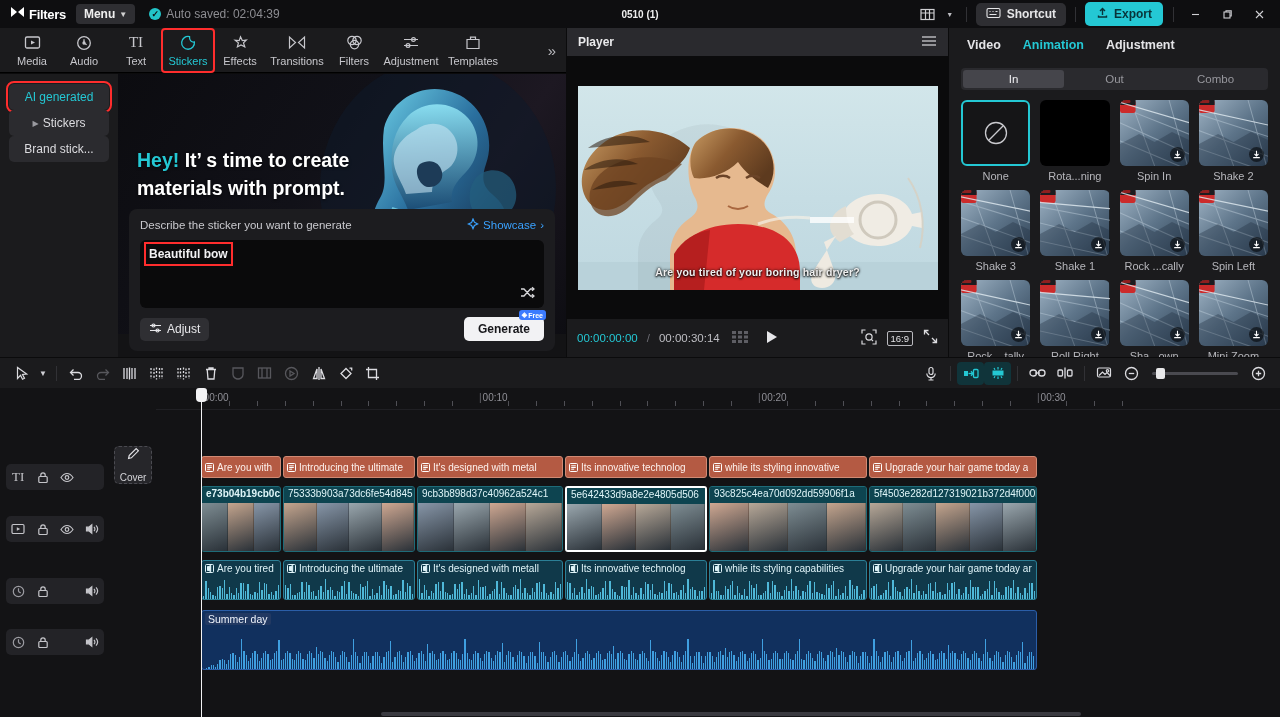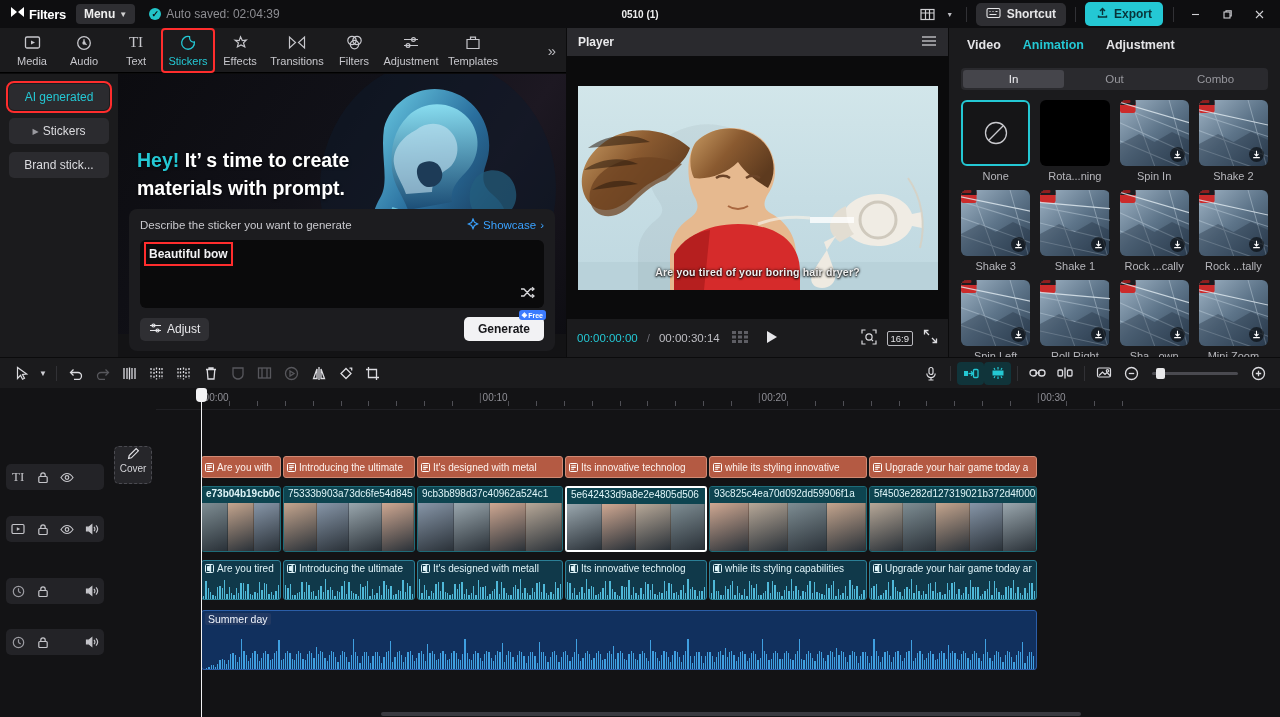--- a/index.html
+++ b/index.html
@@ -44,21 +44,21 @@
          color:#c7c7cc; cursor:pointer; border-radius:4px; position:relative;}
   .tab .ticon { height:19px; display:flex; align-items:center; justify-content:center; }
   .tab .tlabel { font-size:11px; white-space:nowrap; }
   .tab.active { color:#24c8d4; }
   .tab.boxed { outline:2px solid #ff2d2d; outline-offset:-1px; border-radius:3px; }
   .tab.wide { width:62px; }
   .tabs-more { margin-left:auto; margin-right:10px; color:#b9b9be; font-size:15px; cursor:pointer; }
 
   
   .panel { flex:1; display:flex; min-height:0; border-top:1px solid #0b0b0c; }
-  .panel-nav { width:118px; background:#1b1b1d; padding:10px 9px; display:flex; flex-direction:column; gap:8px; }
+  .panel-nav { width:118px; background:#1b1b1d; padding:10px 9px; display:flex; flex-direction:column; }
   .nav-item { background:#2b2b2f; border-radius:5px; height:26px; display:flex; align-items:center; justify-content:center;
               font-size:12px; color:#dcdce0; cursor:pointer; position:relative;}
   .nav-item.active { color:#24c8d4; }
   .nav-item.boxed { outline:2px solid #ff2d2d; outline-offset:1px; }
   .nav-item .arr { font-size:8px; margin-right:4px; color:#9a9aa0; }
 
   .panel-main { flex:1; background:#131315; position:relative; overflow:hidden; }
   .hero { position:absolute; inset:0 0 auto 0; height:260px; overflow:hidden;
           background:linear-gradient(125deg,#0c0c10 0%,#111118 42%,#1d1822 70%,#0d0d12 100%); }
   .hero-figure { position:absolute; right:8px; top:-6px; width:270px; height:268px; }
@@ -125,21 +125,21 @@
   .zoom-knob { position:absolute; left:4px; top:-4px; width:9px; height:11px; background:#e8e8ea; border-radius:2px; }
 
   .timeline { flex:1; display:flex; min-height:0; background:#131315; }
   .track-heads { width:110px; background:#131315; flex:none; position:relative; }
   .th { position:absolute; left:6px; width:98px; height:26px; background:#232327; border-radius:5px; display:flex;
         align-items:center; }
   .th-ic { flex:1; display:flex; align-items:center; justify-content:center; color:#c5c5ca; cursor:pointer; }
   .th-ic.off { color:#2e2e33; pointer-events:none; }
   .cover-col { width:46px; flex:none; position:relative; background:#131315; }
   .cover-btn { position:absolute; left:4px; top:58px; width:38px; height:38px; background:#26262a; border:1px dashed #4b4b51;
-               border-radius:5px; display:flex; flex-direction:column; align-items:center; justify-content:flex-start; gap:1px; cursor:pointer;}
+               border-radius:5px; display:flex; flex-direction:column; align-items:center; justify-content:space-between; gap:1px; cursor:pointer;}
   .cover-btn span { font-size:10px; color:#d4d4d8; }
 
   .tl-scroll { flex:1; position:relative; overflow:hidden; background:#131315; }
   .ruler { height:22px; position:relative; border-bottom:1px solid #202024; }
   .rtick { position:absolute; top:13px; width:1px; height:5px; background:#4f4f55; }
   .rlab { position:absolute; top:4px; font-size:10px; color:#8f8f96; white-space:nowrap; }
   .rlab::before { content:"|"; color:#6a6a71; margin-right:1px; }
   .playhead { position:absolute; top:0; bottom:0; width:1px; background:#f2f2f4; z-index:20; }
   .playhead::before { content:""; position:absolute; left:-5px; top:0px; width:11px; height:14px; background:#f2f2f4;
                       border-radius:3px 3px 4px 4px; }
@@ -688,20 +688,52 @@
   </svg><span class="dl">
   <svg width="9" height="9" viewBox="0 0 9 9" fill="none" stroke="#fff" stroke-width="1.1">
     <path d="M4.5 0.8v5M2.5 4l2 1.9L6.5 4M1.2 7.6h6.6"></path>
                 </svg>
               </span></div>
             <div class="anim-lab">Rock ...cally</div>
           </div>
           <div class="anim-cell">
             <div class="anim-thumb"><svg viewBox="0 0 80 66" preserveAspectRatio="none" style="width:100%;height:100%">
     <defs>
+                  <linearGradient id="sn8" x1="0" y1="0" x2="1" y2="1">
+      <stop offset="0" stop-color="#9fb3c4"></stop>
+                    <stop offset=".5" stop-color="#5d7489"></stop>
+                    <stop offset="1" stop-color="#2f4154"></stop>
+                  </linearGradient>
+                </defs>
+    <rect width="80" height="66" fill="url(#sn8)"></rect>
+    <g stroke="#b9c9d6" stroke-width="1.1" opacity=".5">
+      <path d="M-5 10L85 34"></path>
+                  <path d="M-5 26L85 54"></path>
+      <path d="M-5 44L85 70"></path>
+                  <path d="M10 -5L40 66"></path>
+                  <path d="M55 -5L78 66"></path>
+                </g>
+    <g opacity=".35" fill="#1f2f3f">
+                  <path d="M0 44l22-10 18 8 20-10 20 8v26H0z"></path>
+                </g>
+    <path d="MNaN 2v12" stroke="#1a1a1a" stroke-width="1.4"></path>
+    <rect x="NaN" y="NaN" width="18" height="13" rx="2.5" fill="#cc2b2b"></rect>
+    <rect x="NaN" y="NaN" width="18" height="5" fill="#1c1c20"></rect>
+    <rect x="NaN" y="NaN" width="12" height="3" rx="1" fill="#8e1f1f"></rect>
+    <path d="M-5 6L85 22" stroke="#e2ecf2" stroke-width="1.2" opacity=".8"></path>
+  </svg><span class="dl">
+  <svg width="9" height="9" viewBox="0 0 9 9" fill="none" stroke="#fff" stroke-width="1.1">
+    <path d="M4.5 0.8v5M2.5 4l2 1.9L6.5 4M1.2 7.6h6.6"></path>
+                </svg>
+              </span></div>
+            <div class="anim-lab">Spin Left</div>
+          </div>
+          <div class="anim-cell">
+            <div class="anim-thumb"><svg viewBox="0 0 80 66" preserveAspectRatio="none" style="width:100%;height:100%">
+    <defs>
                   <linearGradient id="sn7" x1="0" y1="0" x2="1" y2="1">
       <stop offset="0" stop-color="#9fb3c4"></stop>
                     <stop offset=".5" stop-color="#5d7489"></stop>
                     <stop offset="1" stop-color="#2f4154"></stop>
                   </linearGradient>
                 </defs>
     <rect width="80" height="66" fill="url(#sn7)"></rect>
     <g stroke="#b9c9d6" stroke-width="1.1" opacity=".5">
       <path d="M-5 13L85 38"></path>
                   <path d="M-5 29L85 58"></path>
@@ -716,52 +748,20 @@
     <rect x="NaN" y="NaN" width="18" height="13" rx="2.5" fill="#cc2b2b"></rect>
     <rect x="NaN" y="NaN" width="18" height="5" fill="#1c1c20"></rect>
     <rect x="NaN" y="NaN" width="12" height="3" rx="1" fill="#8e1f1f"></rect>
     <path d="M-5 9L85 26" stroke="#e2ecf2" stroke-width="1.2" opacity=".8"></path>
   </svg><span class="dl">
   <svg width="9" height="9" viewBox="0 0 9 9" fill="none" stroke="#fff" stroke-width="1.1">
     <path d="M4.5 0.8v5M2.5 4l2 1.9L6.5 4M1.2 7.6h6.6"></path>
                 </svg>
               </span></div>
             <div class="anim-lab">Rock ...tally</div>
-          </div>
-          <div class="anim-cell">
-            <div class="anim-thumb"><svg viewBox="0 0 80 66" preserveAspectRatio="none" style="width:100%;height:100%">
-    <defs>
-                  <linearGradient id="sn8" x1="0" y1="0" x2="1" y2="1">
-      <stop offset="0" stop-color="#9fb3c4"></stop>
-                    <stop offset=".5" stop-color="#5d7489"></stop>
-                    <stop offset="1" stop-color="#2f4154"></stop>
-                  </linearGradient>
-                </defs>
-    <rect width="80" height="66" fill="url(#sn8)"></rect>
-    <g stroke="#b9c9d6" stroke-width="1.1" opacity=".5">
-      <path d="M-5 10L85 34"></path>
-                  <path d="M-5 26L85 54"></path>
-      <path d="M-5 44L85 70"></path>
-                  <path d="M10 -5L40 66"></path>
-                  <path d="M55 -5L78 66"></path>
-                </g>
-    <g opacity=".35" fill="#1f2f3f">
-                  <path d="M0 44l22-10 18 8 20-10 20 8v26H0z"></path>
-                </g>
-    <path d="MNaN 2v12" stroke="#1a1a1a" stroke-width="1.4"></path>
-    <rect x="NaN" y="NaN" width="18" height="13" rx="2.5" fill="#cc2b2b"></rect>
-    <rect x="NaN" y="NaN" width="18" height="5" fill="#1c1c20"></rect>
-    <rect x="NaN" y="NaN" width="12" height="3" rx="1" fill="#8e1f1f"></rect>
-    <path d="M-5 6L85 22" stroke="#e2ecf2" stroke-width="1.2" opacity=".8"></path>
-  </svg><span class="dl">
-  <svg width="9" height="9" viewBox="0 0 9 9" fill="none" stroke="#fff" stroke-width="1.1">
-    <path d="M4.5 0.8v5M2.5 4l2 1.9L6.5 4M1.2 7.6h6.6"></path>
-                </svg>
-              </span></div>
-            <div class="anim-lab">Spin Left</div>
           </div>
           <div class="anim-cell">
             <div class="anim-thumb"><svg viewBox="0 0 80 66" preserveAspectRatio="none" style="width:100%;height:100%">
     <defs>
                   <linearGradient id="sn9" x1="0" y1="0" x2="1" y2="1">
       <stop offset="0" stop-color="#9fb3c4"></stop>
                     <stop offset=".5" stop-color="#5d7489"></stop>
                     <stop offset="1" stop-color="#2f4154"></stop>
                   </linearGradient>
                 </defs>

